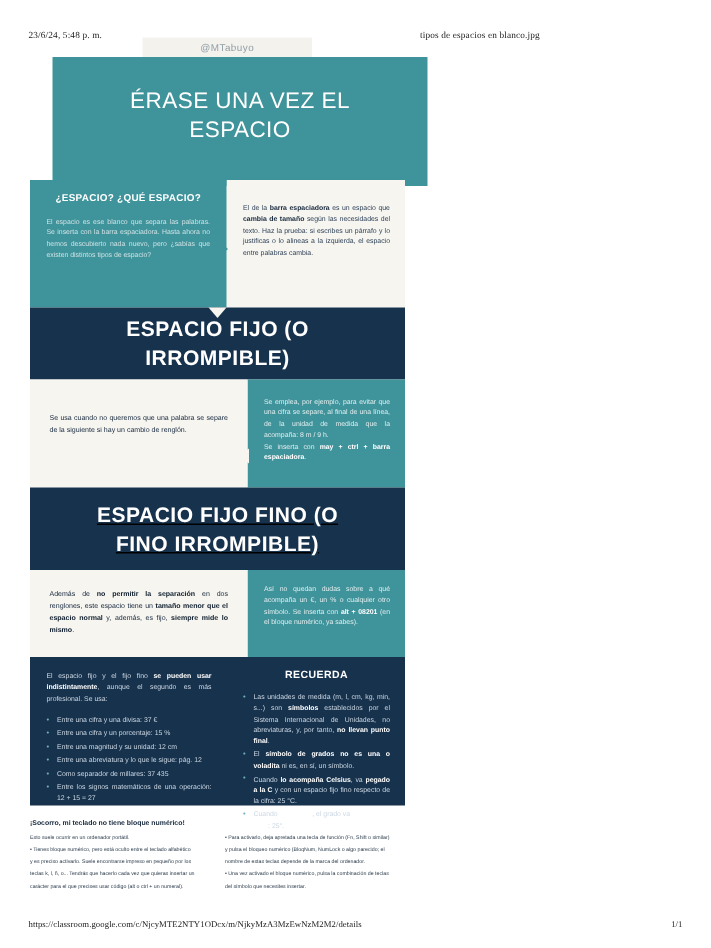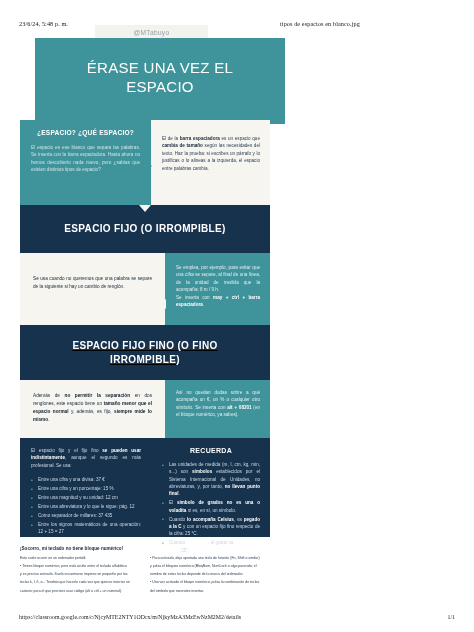--- a/index.html
+++ b/index.html
@@ -161,21 +161,21 @@
     width: 250px;
     background: #17324d;
     display: flex;
     align-items: center;
     justify-content: center;
   }
   .band-1 { top: 180px; height: 48px; }
   .band-2 { top: 300px; height: 55px; text-decoration: underline; }
   .band-title {
     font-family: "Liberation Sans", sans-serif;
-    font-size: 10px;
+    font-size: 14px;
     font-weight: bold;
     color: #ffffff;
     text-align: center;
     letter-spacing: 0.35px;
     line-height: 1.35;
     width: 190px;
   }
   .band-arrow {
     position: absolute;
     left: 50%;

